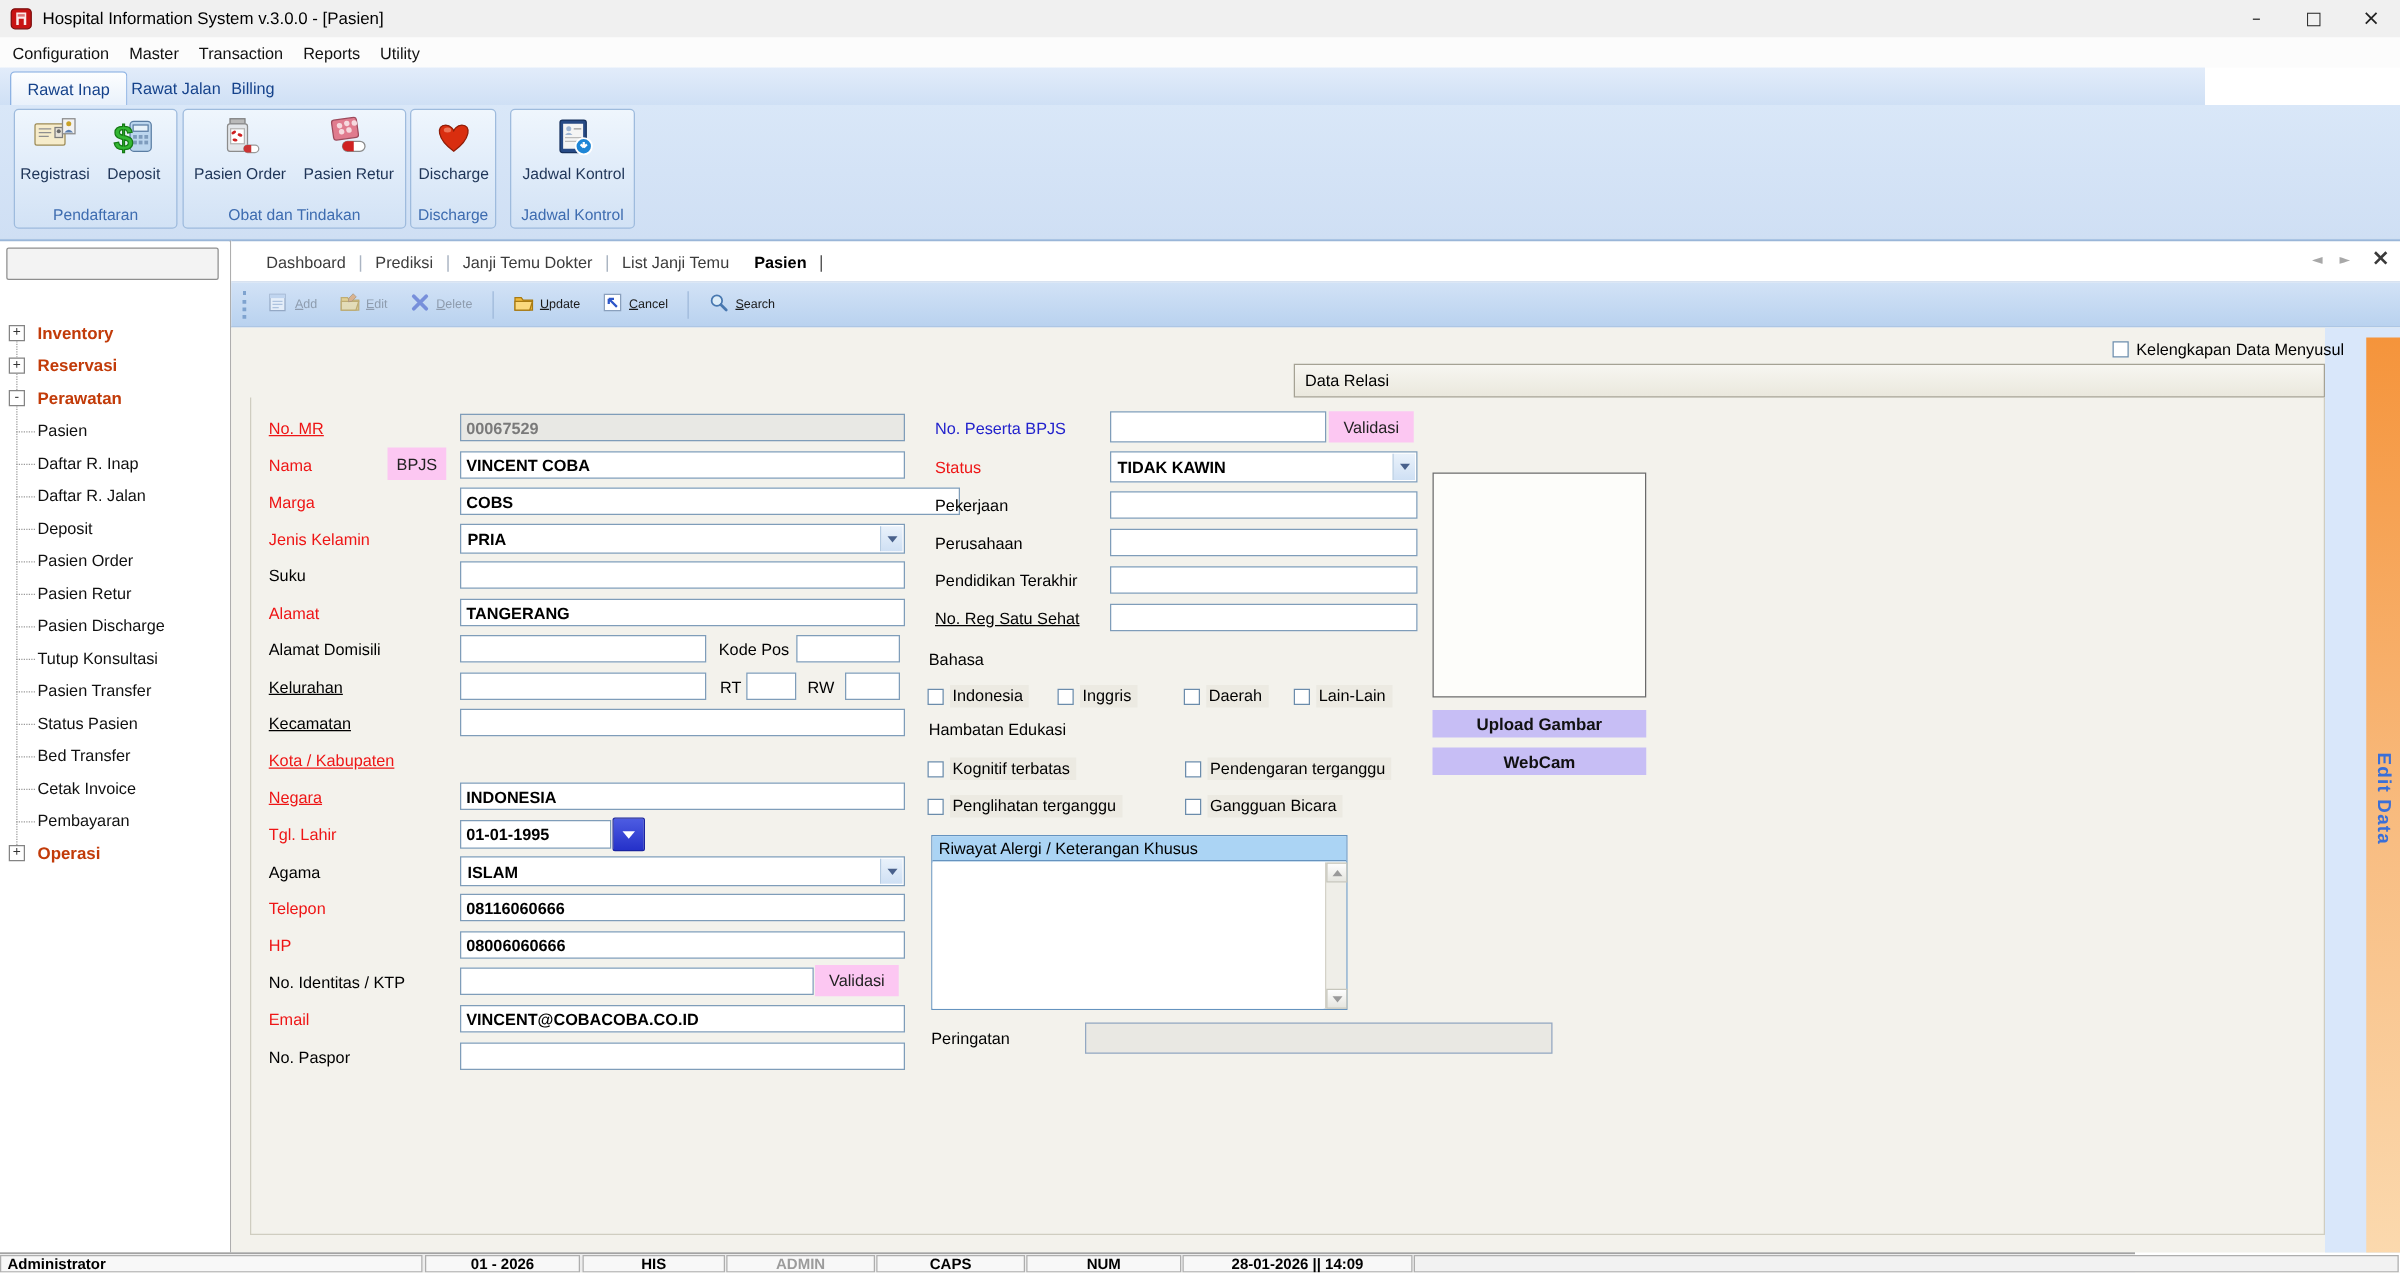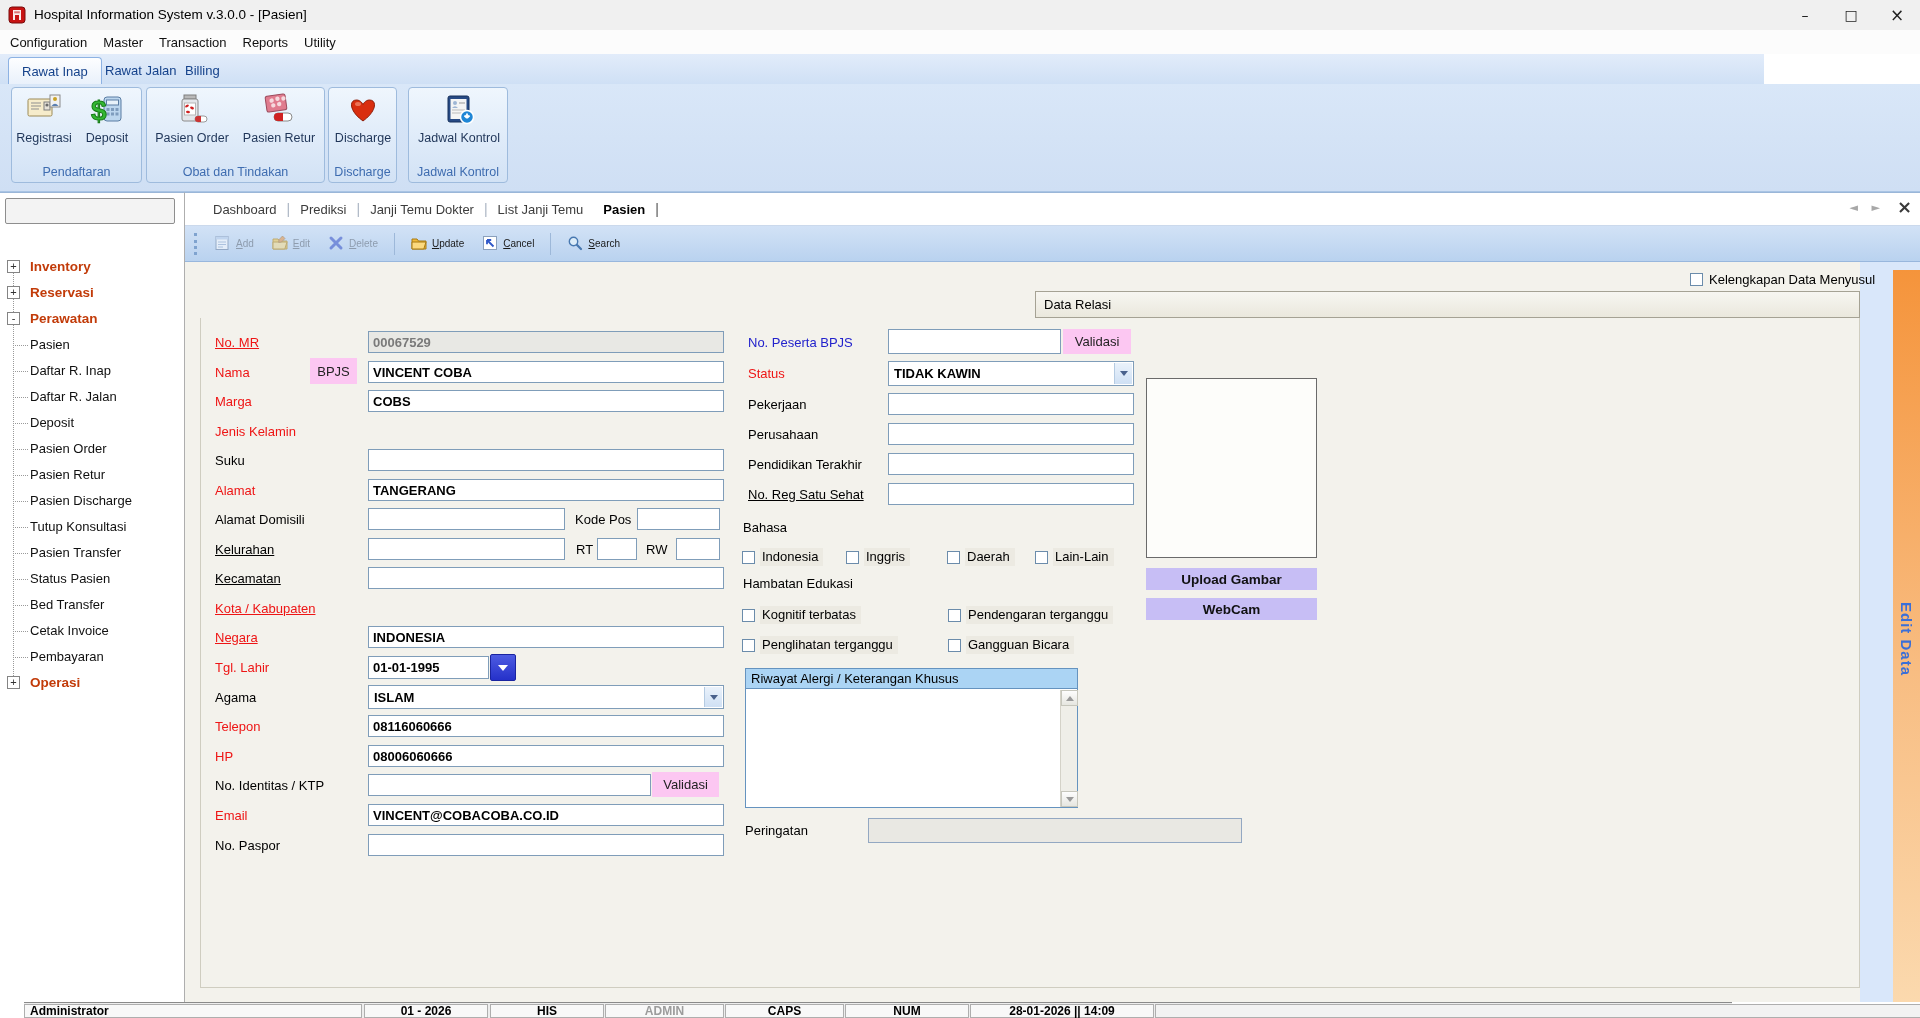--- a/index.html
+++ b/index.html
@@ -87,21 +87,21 @@
   .photo { position:absolute; left:961px; top:116px; width:171px; height:180px; background:#fdfdfa; border:1px solid #6a6a6a; }
   .riw { position:absolute; left:560px; top:406px; width:333px; height:140px; border:1px solid #6593bf; background:#fff; }
   .riw-head { height:20px; background:#abd4f4; border-bottom:1px solid #6593bf; font-size:13px; line-height:20px; padding-left:5px; color:#000; }
   .riw-scroll { position:absolute; top:21px; right:0; bottom:0; width:17px; background:#efeee8; border-left:1px solid #d4d2c8; }
   .sb-btn { position:absolute; left:0; width:17px; height:16px; background:linear-gradient(#fdfdfd,#e6e6e0); border:1px solid #c6c6bc; display:flex; align-items:center; justify-content:center; }
   .tri-up-sm { width:0; height:0; border-left:4px solid transparent; border-right:4px solid transparent; border-bottom:5px solid #9a9a9a; }
   .tri-down-sm { width:0; height:0; border-left:4px solid transparent; border-right:4px solid transparent; border-top:5px solid #9a9a9a; }
   .perfield { position:absolute; left:683px; top:556px; width:374px; height:25px; background:#e9e8e3; border:1px solid #93a8c2; }
 
   
-  .statusbar { position:absolute; left:0; top:1002px; width:1708px; height:16px; background:#ededed; border-top:1px solid #8a8a8a;margin-left:24px; }
+  .statusbar { position:absolute; left:0; top:1002px; width:1708px; height:16px; background:#ededed; border-top:1px solid #8a8a8a; }
   .seg { position:absolute; top:1px; height:14px; background:#f8f8f8; border:1px solid #aeaeae; font-size:12px; font-weight:bold; color:#000; display:flex; align-items:center; justify-content:center; white-space:nowrap; }
   .seg.left { justify-content:flex-start; padding-left:5px; }
   .seg.dim { color:#9c9c9c; }
 </style>
 </head>
 <body>
 
 <div class="titlebar">
   <span class="app-icon">
     <svg viewBox="0 0 18 18" width="18" height="18">
@@ -356,23 +356,29 @@
   <div class="panel"></div>
 
   <span class="flab req und" style="left:30px;top:73px">No. MR</span>
   <input class="tbox dis" style="left: 183px; top: 69px; width: 356px;" value="00067529">
 
   <span class="flab req" style="left:30px;top:103px">Nama</span>
   <span class="pinkbtn" style="left:125px;top:96px;width:47px;height:26px">BPJS</span>
   <input class="tbox" style="left: 183px; top: 99px; width: 356px;" value="VINCENT COBA">
 
   <span class="flab req" style="left:30px;top:132px">Marga</span>
-  <input class="tbox" style="left: 183px; top: 128px; width: 356px;" value="COBS">
+  <input class="tbox" style="left: 183px; top: 128px; width: 400px;" value="COBS">
 
   <span class="flab req" style="left:30px;top:162px">Jenis Kelamin</span>
+  <div class="ddown" style="left:183px;top:157px;width:356px">
+    <span class="dd-val">PRIA</span>
+    <span class="dd-btn">
+        <span class="tri-down"></span>
+      </span>
+  </div>
 
   <span class="flab" style="left:30px;top:191px">Suku</span>
   <input class="tbox" style="left: 183px; top: 187px; width: 356px;" value="">
 
   <span class="flab req" style="left:30px;top:221px">Alamat</span>
   <input class="tbox" style="left: 183px; top: 217px; width: 356px;" value="TANGERANG">
 
   <span class="flab" style="left:30px;top:250px">Alamat Domisili</span>
   <input class="tbox" style="left: 183px; top: 246px; width: 197px;" value="">
   <span class="flab" style="left:390px;top:250px">Kode Pos</span>

